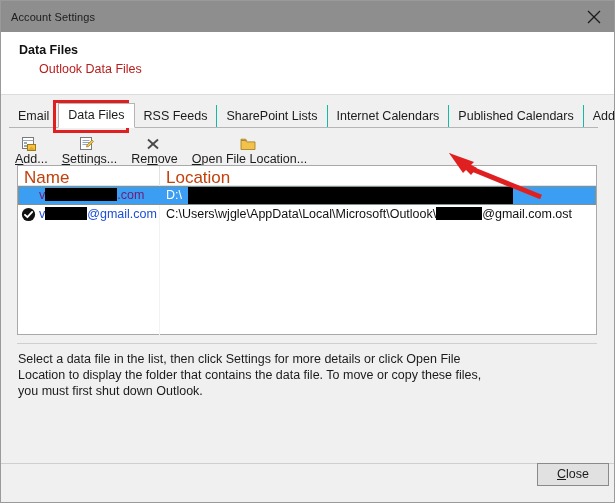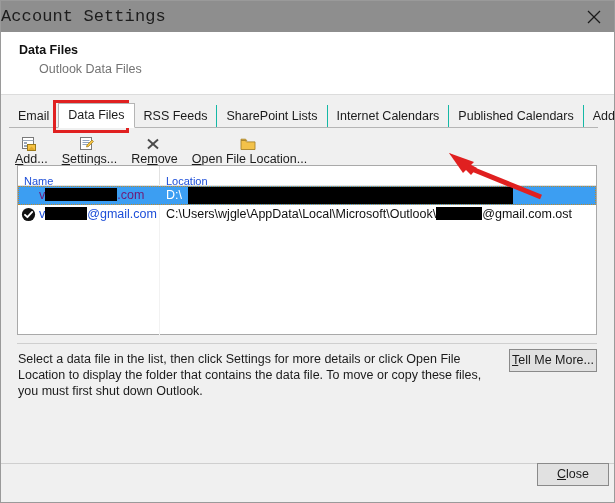--- a/index.html
+++ b/index.html
@@ -29,24 +29,24 @@
   .titlebar {
     position: absolute;
     left: 0; top: 0;
     width: 615px;
     height: 31px;
     background: #8e8e8e;
     display: flex;
     align-items: center;
   }
   .titlebar-title {
-    font-size: 17px;
+    margin-left: 10px;
+    font-size: 11px;
     color: #1d1d1d;
     letter-spacing: .1px;
-    font-family: Liberation Mono, monospace;
   }
   .titlebar-spacer { flex: 1 1 auto; }
   .close-x {
     width: 45px;
     height: 31px;
     display: flex;
     align-items: center;
     justify-content: center;
     color: #1b1b1b;
   }
@@ -65,21 +65,21 @@
     position: absolute;
     left: 18px; top: 11px;
     font-size: 12.5px;
     font-weight: bold;
     color: #111;
   }
   .header-sub {
     position: absolute;
     left: 38px; top: 30px;
     font-size: 12.5px;
-    color: #737373;
+    color: #b91c1c;
   }
 
   
   .body-panel {
     position: absolute;
     left: 0; top: 94px;
     width: 517px;
     height: 407px;
     background: #f0f0f0;
   }
@@ -166,23 +166,23 @@
     border: 1px solid #a9a9a9;
   }
   .lb-head {
     position: relative;
     height: 19px;
     background: #ffffff;
     border-bottom: 1px solid #e2e2e2;
   }
   .lb-head .col {
     position: absolute;
-    top: 9px;
-    font-size: 11px;
-    color: #1d4ed8;
+    top: 2px;
+    font-size: 17px;
+    color: #c2410c;
   }
   .lb-head .col.name { left: 6px; }
   .lb-head .col.loc { left: 148px; }
   .lb-head .divider {
     position: absolute;
     left: 141px; top: 0;
     width: 1px; height: 19px;
     background: #e2e2e2;
   }
   .lb-headdiv2 {
@@ -411,21 +411,20 @@
         </div>
         <div class="row-loc">
           <span>C:\Users\wjgle\AppData\Local\Microsoft\Outlook\</span><span class="redact" style="width:46px;"></span><span>@gmail.com.ost</span>
         </div>
       </div>
 
     </div>
 
     <div class="info-sep"></div>
     <div class="info-text">Select a data file in the list, then click Settings for more details or click Open File Location to display the folder that contains the data file. To move or copy these files, you must first shut down Outlook.</div>
-    <div class="btn btn-tellme"><span><u class="acc">T</u>ell Me More...</span></div>
 
     <div class="bottom-sep"></div>
     <div class="btn btn-close"><span><u class="acc">C</u>lose</span></div>
 
   </div>
 
   <div class="anno-rect" style="left:52px; top:99px; width:76px; height:33px;"></div>
 
   <div class="anno-arrow" style="left:440px; top:148px; width:110px; height:52px;">
     <svg width="110" height="52" viewBox="0 0 110 52" aria-hidden="true">

